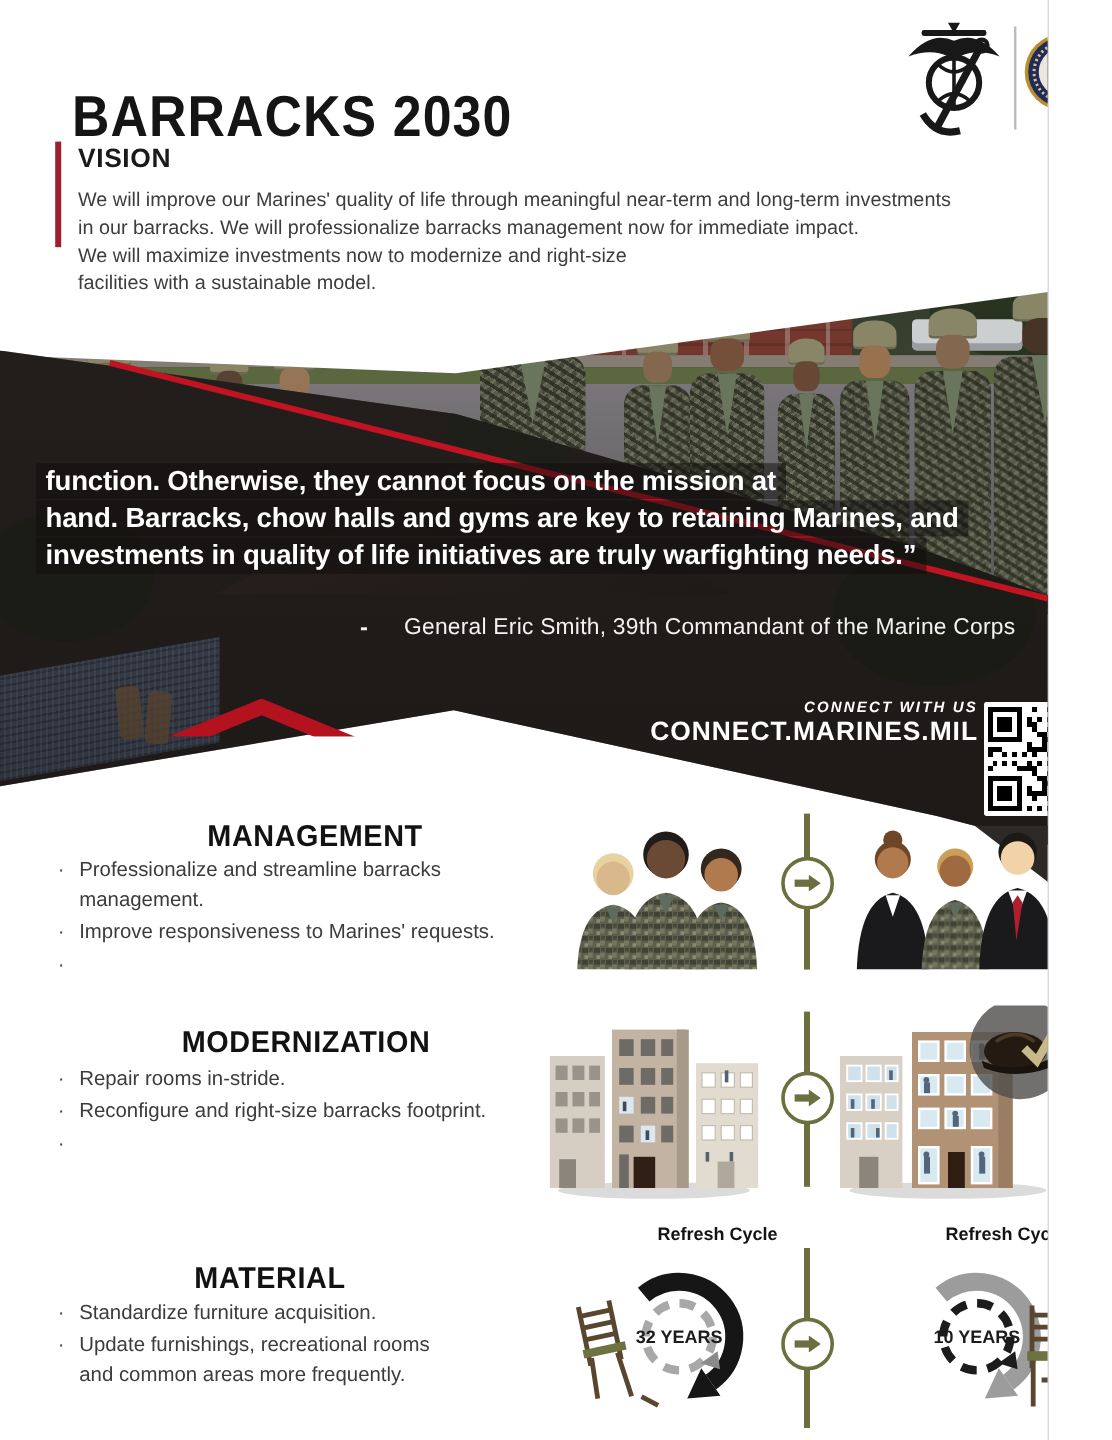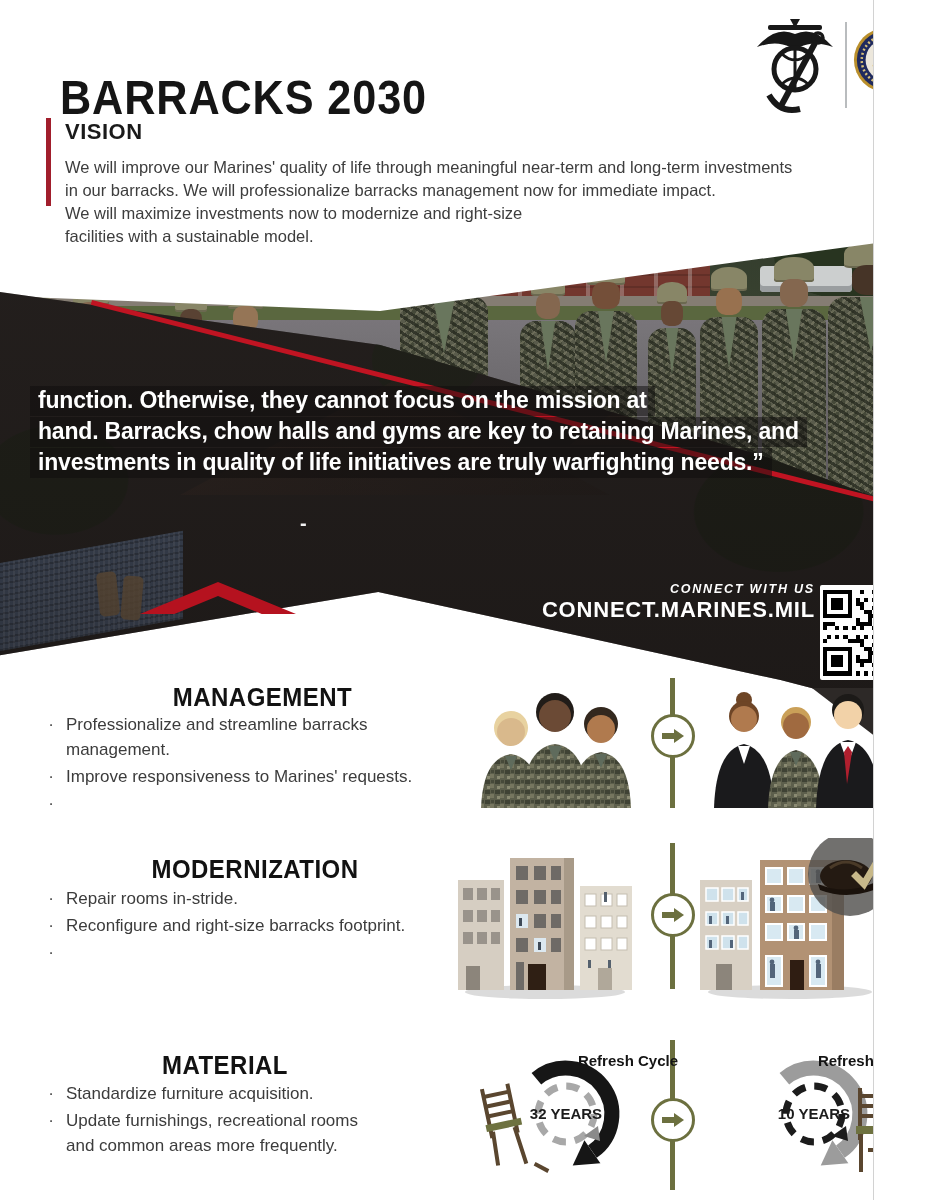--- a/index.html
+++ b/index.html
@@ -79,21 +79,21 @@
 
   
   .olive-line{position:absolute;left:670px;width:5px;background:#6c703f;z-index:5;}
   .arrow-circle{position:absolute;left:651px;width:38px;height:38px;border:3px solid #6c703f;border-radius:50%;background:#fff;z-index:6;display:flex;align-items:center;justify-content:center;}
   .sec-heading{position:absolute;font-weight:800;font-size:25px;letter-spacing:.5px;color:#121212;text-align:center;transform:scaleX(.96);}
   .bullets{position:absolute;width:440px;list-style:none;margin:0;padding:0;}
   .bullets li{display:flex;margin-bottom:2px;}
   .bullets .dot{width:30px;text-align:center;color:#4a4a4a;font-size:17px;line-height:25px;flex:none;}
   .bullets .btxt{font-size:17px;line-height:25px;color:#3c3c3c;white-space:pre-line;}
   .illu{position:absolute;z-index:40;}
-  .refresh-label{position:absolute;font-size:15px;font-weight:800;color:#141414;text-align:right;width:160px;z-index:41;margin-top:32px;}
+  .refresh-label{position:absolute;font-size:15px;font-weight:800;color:#141414;text-align:center;width:160px;z-index:41;}
 </style>
 </head>
 <body>
 
 <div class="page">
 
   <h1 class="title">BARRACKS 2030</h1>
 
   <svg class="logo-ega" viewBox="0 0 86 102">
     <g fill="#181818">
@@ -236,20 +236,21 @@
   <div class="red-line"></div>
   <div class="red-chevron"></div>
 
   <div class="quote-block">
     <div class="quote-line">function. Otherwise, they cannot focus on the mission at</div>
     <div class="quote-line">hand. Barracks, chow halls and gyms are key to retaining Marines, and</div>
     <div class="quote-line">investments in quality of life initiatives are truly warfighting needs.”</div>
   </div>
   <div class="quote-attrib">
     <span class="dash">-</span>
+    <span class="name">General Eric Smith, 39th Commandant of the Marine Corps</span>
   </div>
 
   <div class="connect">
     <div class="label">CONNECT WITH US</div>
     <div class="url">CONNECT.MARINES.MIL</div>
   </div>
   <div class="qr">
     <svg id="qr-svg" viewBox="0 0 21 21" shape-rendering="crispEdges">
         <rect x="9" y="0" width="1" height="1" fill="#000"></rect>
         <rect x="12" y="0" width="1" height="1" fill="#000"></rect>

